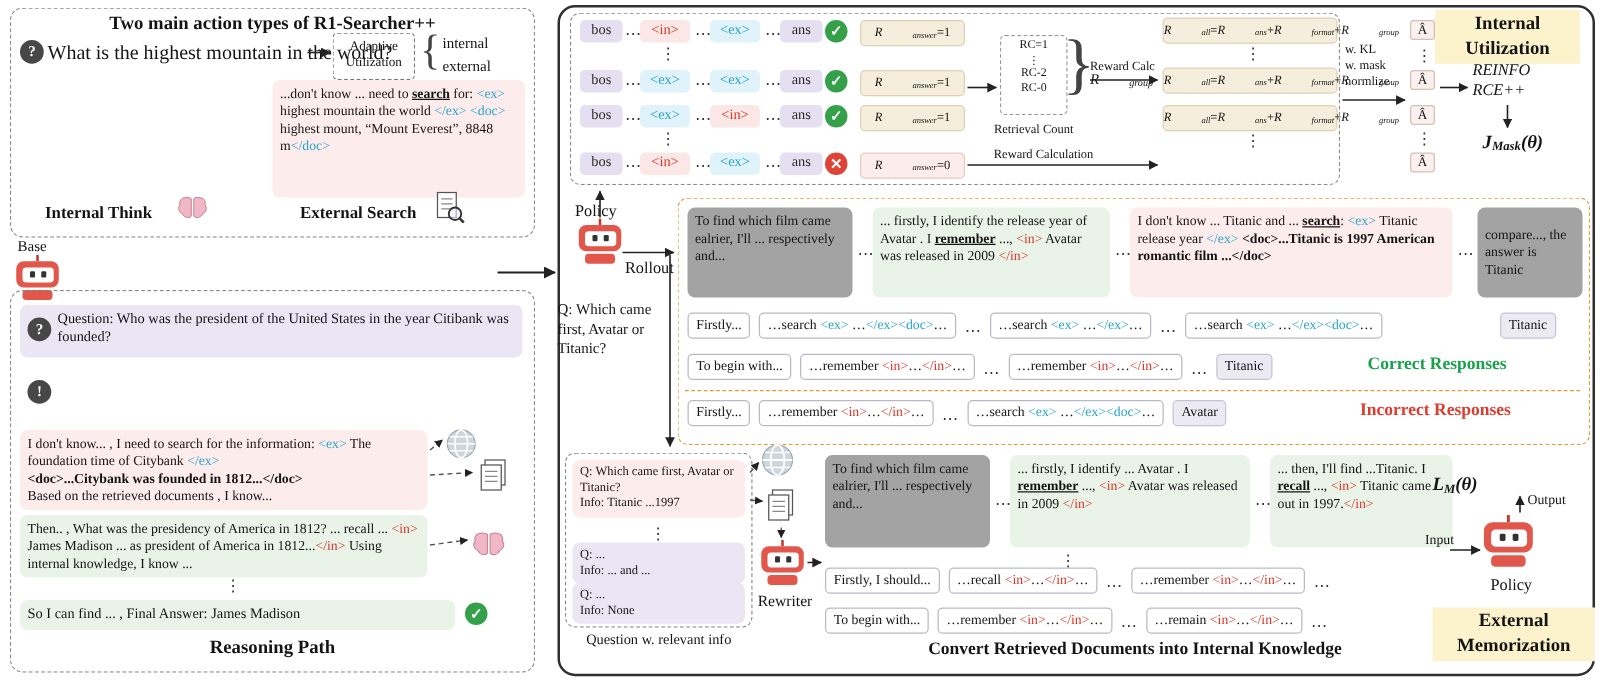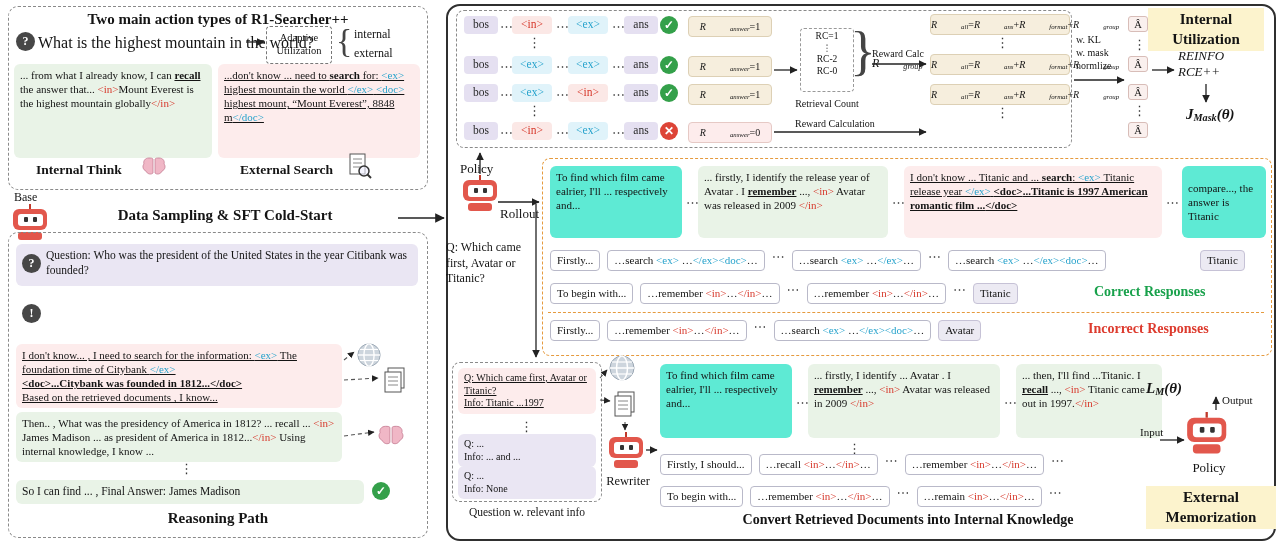--- a/index.html
+++ b/index.html
@@ -4,23 +4,23 @@
 <style>
   * { box-sizing:border-box; margin:0; padding:0; }
   html,body { width:1280px; }
   body { font-family:"Liberation Serif","DejaVu Serif",serif; background:#fff; color:#141414; }
   .canvas { position:relative; width:1280px; height:545px; background:#fff; overflow:hidden; }
   .abs { position:absolute; }
   .db { border:1.5px dashed #8a8a8a; border-radius:10px; }
   .panel { border:2px solid #2f2f2f; border-radius:14px; }
   .bx { border-radius:6px; padding:4px 6px; font-size:11px; line-height:1.28; }
   .green { background:#e9f3e7; }
-  .pink  { background:#fdecec;text-decoration:underline; }
+  .pink  { background:#fdecec; }
   .lav   { background:#eae6f3; }
-  .gray  { background:#5eead4; }
+  .gray  { background:#a3a3a3; }
   .chip { display:inline-block; border:1px solid #b9b9c9; background:#fff; border-radius:4px;
           font-size:11px; line-height:1; padding:4px 6px; white-space:nowrap; }
   .chip.g { background:#eceaf3; border-color:#c6c2d6; }
   .tok { display:inline-block; border-radius:4px; font-size:11.5px; line-height:1; padding:3px 0; text-align:center; }
   .tok.lavt { background:#e5e0f1; color:#2a2a2a; }
   .tok.int  { background:#fbe8e6; color:#d7382b; }
   .tok.ext  { background:#e0f3fa; color:#27a3cc; }
   .mark { width:18px; height:18px; border-radius:50%; color:#fff; font-size:12px; font-weight:bold;
           display:flex; align-items:center; justify-content:center; }
   .ok  { background:#34a04a; }
@@ -34,21 +34,21 @@
   .s-bi { font-weight:700; font-style:italic; }
   .s-bisub { font-weight:700; font-style:italic; font-size:0.68em; vertical-align:-0.22em;margin-top:43px; }
   .formula { font-size:10px; white-space:nowrap; }
   .cream { background:#f6eedd; border:1px solid #ddd0b5; border-radius:4px; }
   .ahat { width:20px; height:16px; border:1px solid #d8bdb8; background:#faf0ee; border-radius:3px;
           font-size:10.5px; display:flex; align-items:center; justify-content:center; }
   .ylw { background:#fcf3cd; }
   .bold { font-weight:700; } .it { font-style:italic; } .ctr { text-align:center; } .nw { white-space:nowrap; }
   .vd { font-size:13px; color:#333; line-height:1; }
   .hd { font-size:13px; color:#333; line-height:1; }
-  .row-flex { display:flex; align-items:flex-start; gap:7px; }
+  .row-flex { display:flex; align-items:flex-end; gap:7px; }
   .sm { font-size:10px; line-height:1.25; }
   .bot { width:36px; }
   .bot .ant { width:2px; height:5px; background:#c0392b; margin:0 auto; }
   .bot .head { width:34px; height:21px; background:#e2574c; border-radius:6px; margin:0 auto;
                display:flex; align-items:center; justify-content:center; }
   .bot .face { width:25px; height:12px; background:#fff; border-radius:3px;
                display:flex; gap:5px; align-items:center; justify-content:center; }
   .bot .eye { width:4px; height:5px; background:#333; border-radius:1px; }
   .bot .bodyp { width:24px; height:8px; background:#e2574c; border-radius:3px; margin:2px auto 0; }
   .divider { border-top:1.5px dashed #e59a3e; height:0; }
@@ -63,21 +63,20 @@
 
   <div class="abs qicon" style="left:16px;top:32px">
       <span>?</span>
     </div>
   <div class="abs nw" style="left:38px;top:34px;font-size:16px">What is the highest mountain in the world?</div>
   <div class="abs ctr" style="left:266px;top:26px;width:66px;height:38px;border:1.3px dashed #777;border-radius:4px;font-size:10.5px;display:flex;align-items:center;line-height:1.2">Adaptive Utilization</div>
   <div class="abs" style="left:336px;top:22px;font-size:34px;color:#444">{</div>
   <div class="abs" style="left:354px;top:27px;font-size:12px">internal</div>
   <div class="abs" style="left:354px;top:46px;font-size:12px">external</div>
 
-  <div class="abs bx green" style="left:14px;top:64px;width:198px;height:94px"><span>... from what I already know, I can </span><span class="s-bu">recall</span><span> the answer that... </span><span class="s-in">&lt;in&gt;</span><span>Mount Everest is the highest mountain globally</span><span class="s-in">&lt;/in&gt;</span></div>
   <div class="abs bx pink" style="left:218px;top:64px;width:202px;height:94px"><span>...don't know ... need to </span><span class="s-bu">search</span><span> for: </span><span class="s-ex">&lt;ex&gt;</span><span> highest mountain the world </span><span class="s-ex">&lt;/ex&gt;</span><span> </span><span class="s-ex">&lt;doc&gt;</span><span> highest mount, “Mount Everest”,  8848 m</span><span class="s-ex">&lt;/doc&gt;</span></div>
 
   <div class="abs bold" style="left:36px;top:162px;font-size:13.5px">Internal Think</div>
   <span class="abs" style="left:142px;top:156px">
     <svg width="24" height="20" viewBox="0 0 24 20">
         <path d="M7 2 C3 2 1 5 2 8 C0 10 1 14 4 15 C5 18 9 19 11 17 L11 3 C10 2 9 2 7 2 Z" fill="#f0b7c6" stroke="#c77f95" stroke-width="0.8"></path>
         <path d="M17 2 C21 2 23 5 22 8 C24 10 23 14 20 15 C19 18 15 19 13 17 L13 3 C14 2 15 2 17 2 Z" fill="#f0b7c6" stroke="#c77f95" stroke-width="0.8"></path>
       </svg>
   </span>
   <div class="abs bold" style="left:240px;top:162px;font-size:13.5px">External Search</div>
@@ -96,21 +95,20 @@
   <div class="bot abs" style="left:12px;top:204px">
     <div class="ant"></div>
       <div class="head">
         <div class="face">
           <div class="eye"></div>
           <div class="eye"></div>
         </div>
       </div>
       <div class="bodyp"></div>
   </div>
-  <div class="abs bold ctr" style="left:60px;top:207px;width:330px;font-size:15px">Data Sampling &amp; SFT Cold-Start</div>
 
   <div class="abs db" style="left:8px;top:232px;width:420px;height:306px"></div>
 
   <div class="abs bx lav" style="left:16px;top:244px;width:402px;height:42px;padding-left:30px;font-size:11.5px">Question: Who was the president of the United States in the year Citibank was founded?</div>
   <div class="abs qicon" style="left:22px;top:254px">
       <span>?</span>
     </div>
 
   <div class="abs qicon" style="left:22px;top:304px">
       <span>!</span>

